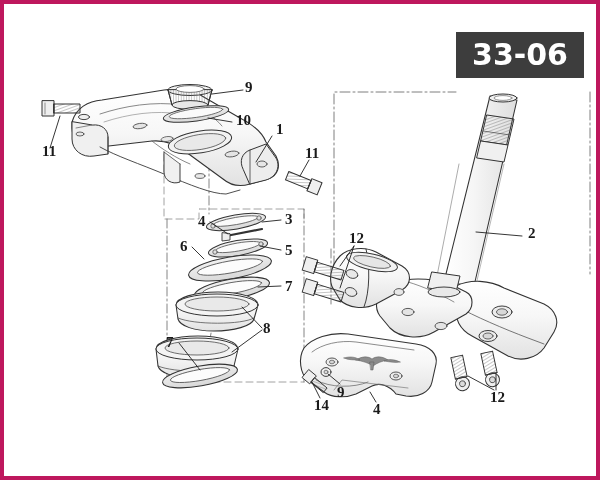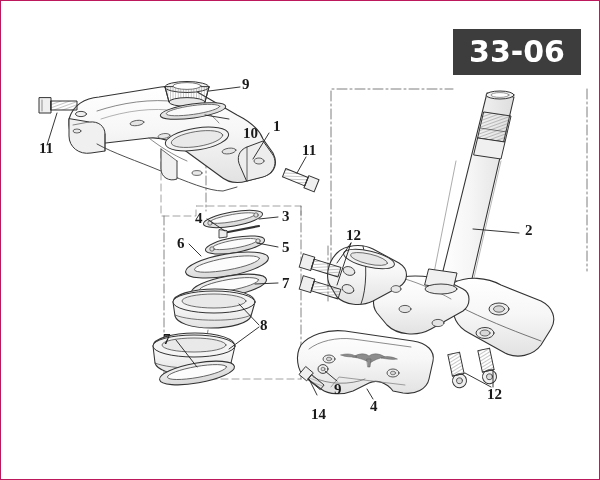--- a/index.html
+++ b/index.html
@@ -10,21 +10,21 @@
   }
   body {
     font-family: "Liberation Sans", sans-serif;
   }
   #page {
     position: relative;
     width: 600px;
     height: 480px;
     background: #ffffff;
     box-sizing: border-box;
-    border: 1px solid #be185d;
+    border: 4px solid #be185d;
     overflow: hidden;
   }
   #canvas {
     position: absolute;
     left: 0;
     top: 0;
     width: 600px;
     height: 480px;
   }
   #badge {
@@ -417,22 +417,22 @@
   <div class="callout" style="left:272px;  top:118px;">1</div>
   <div class="callout" style="left:524px;  top:222px;">2</div>
   <div class="callout" style="left:281px;  top:208px;">3</div>
   <div class="callout" style="left:194px;  top:210px;">4</div>
   <div class="callout" style="left:281px;  top:239px;">5</div>
   <div class="callout" style="left:176px;  top:235px;">6</div>
   <div class="callout" style="left:281px; top:275px;">7</div>
   <div class="callout" style="left:259px;  top:317px;">8</div>
   <div class="callout" style="left:162px; top:331px;">7</div>
   <div class="callout" style="left:241px;  top:76px;">9</div>
-  <div class="callout" style="left:242px;  top:109px;margin-top:16px;">10</div>
+  <div class="callout" style="left:232px;  top:109px;">10</div>
   <div class="callout" style="left:38px;  top:140px;">11</div>
   <div class="callout" style="left:301px; top:142px;">11</div>
   <div class="callout" style="left:345px; top:227px;">12</div>
   <div class="callout" style="left:486px; top:386px;">12</div>
   <div class="callout" style="left:369px;  top:398px;">4</div>
-  <div class="callout" style="left:310px;  top:406px;">14</div>
+  <div class="callout" style="left:310px;  top:394px;">14</div>
   <div class="callout" style="left:333px;  top:381px;">9</div>
 
 </div>
 
 </body></html>

